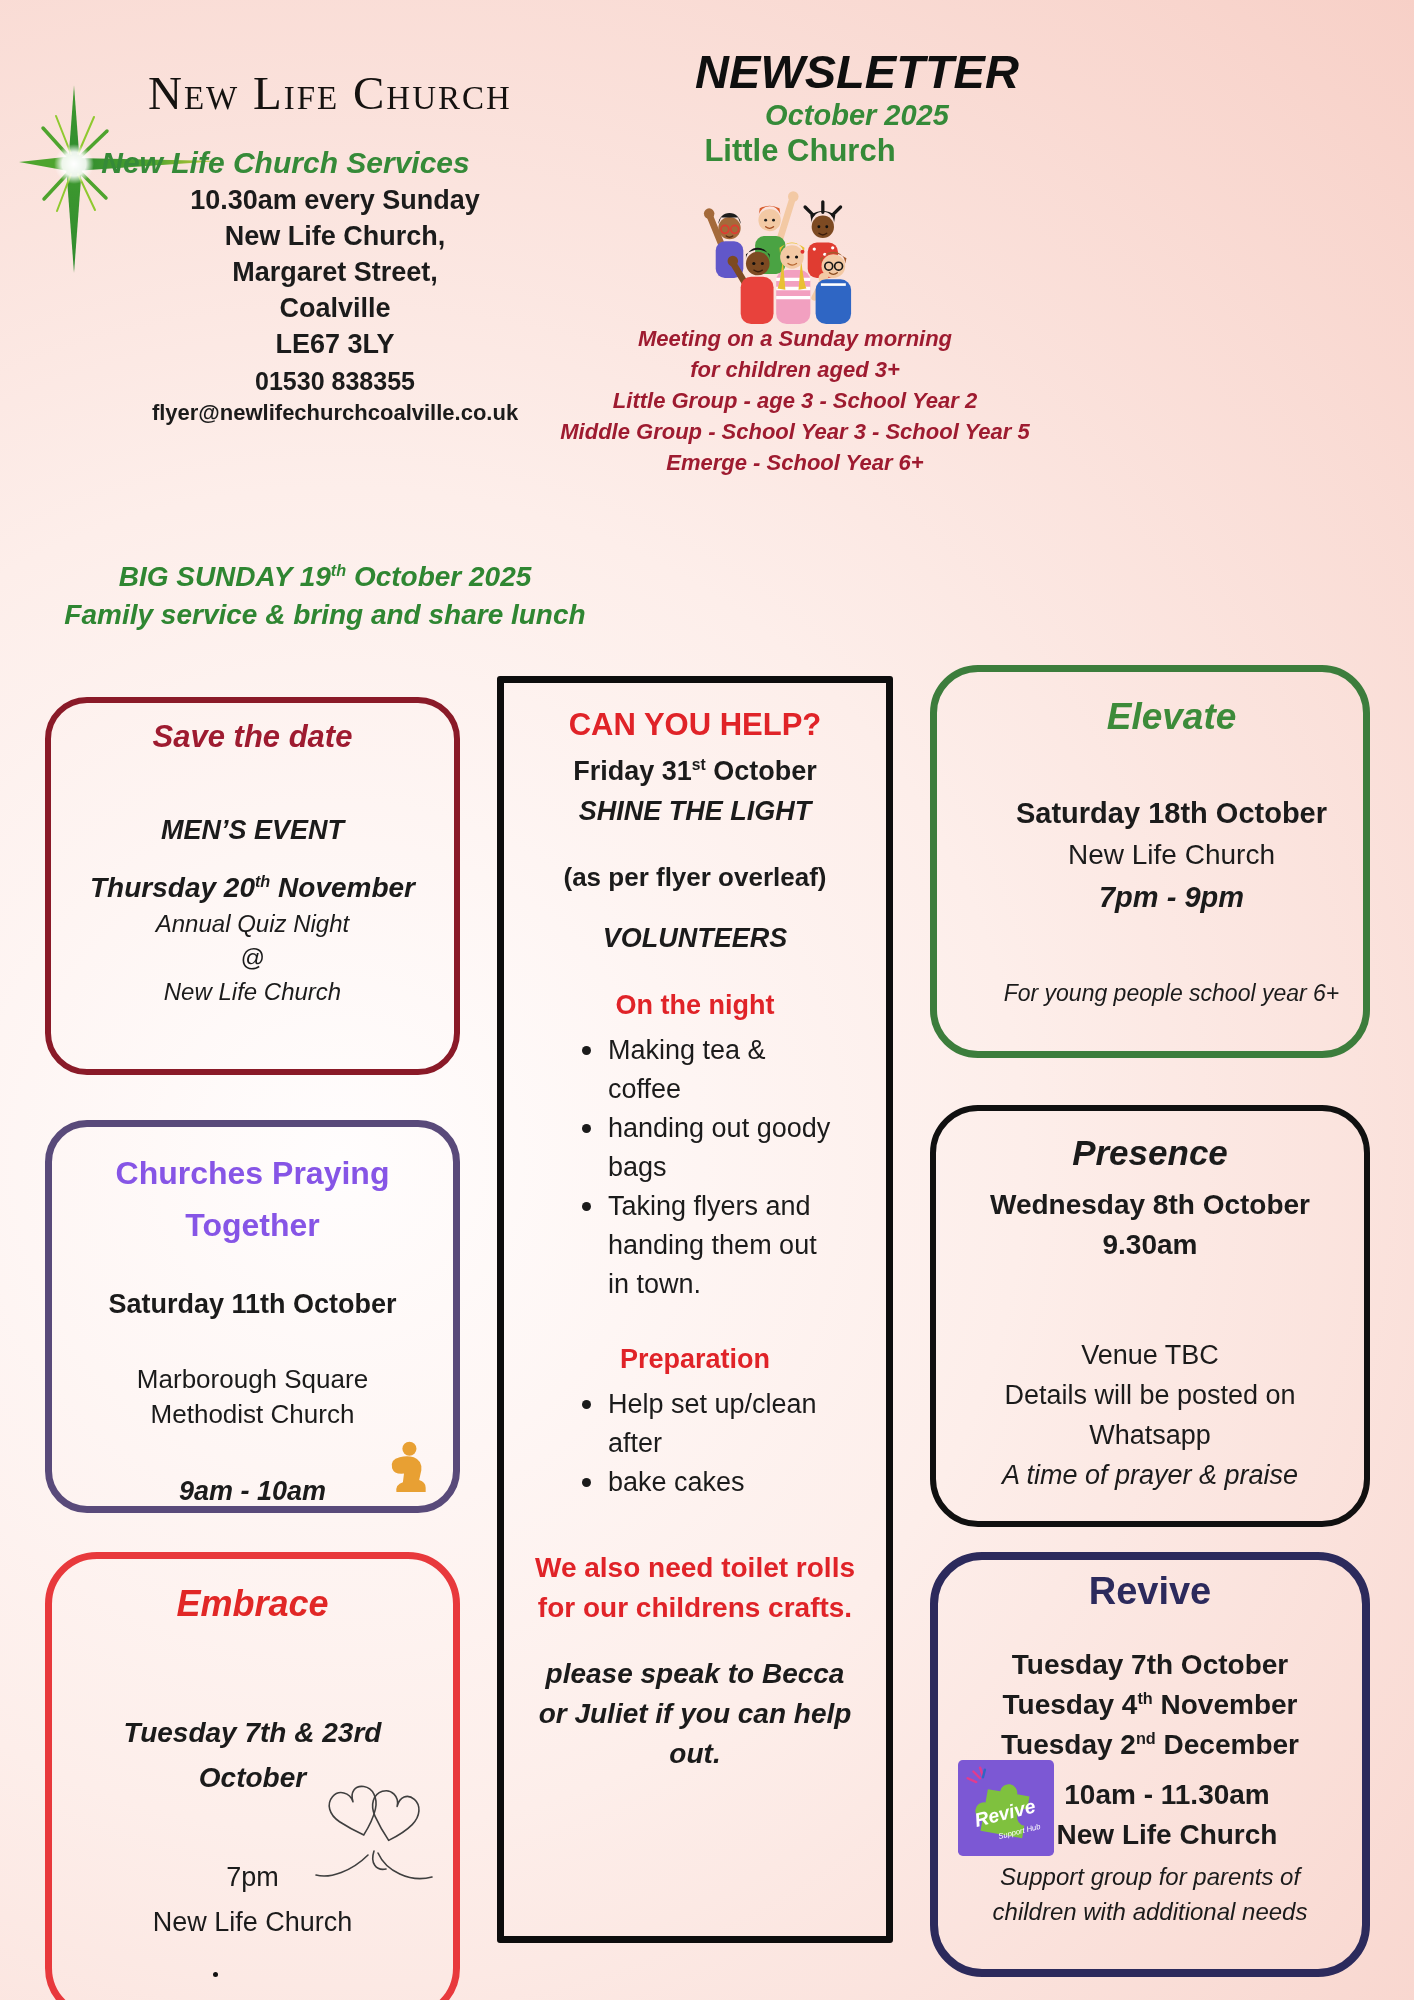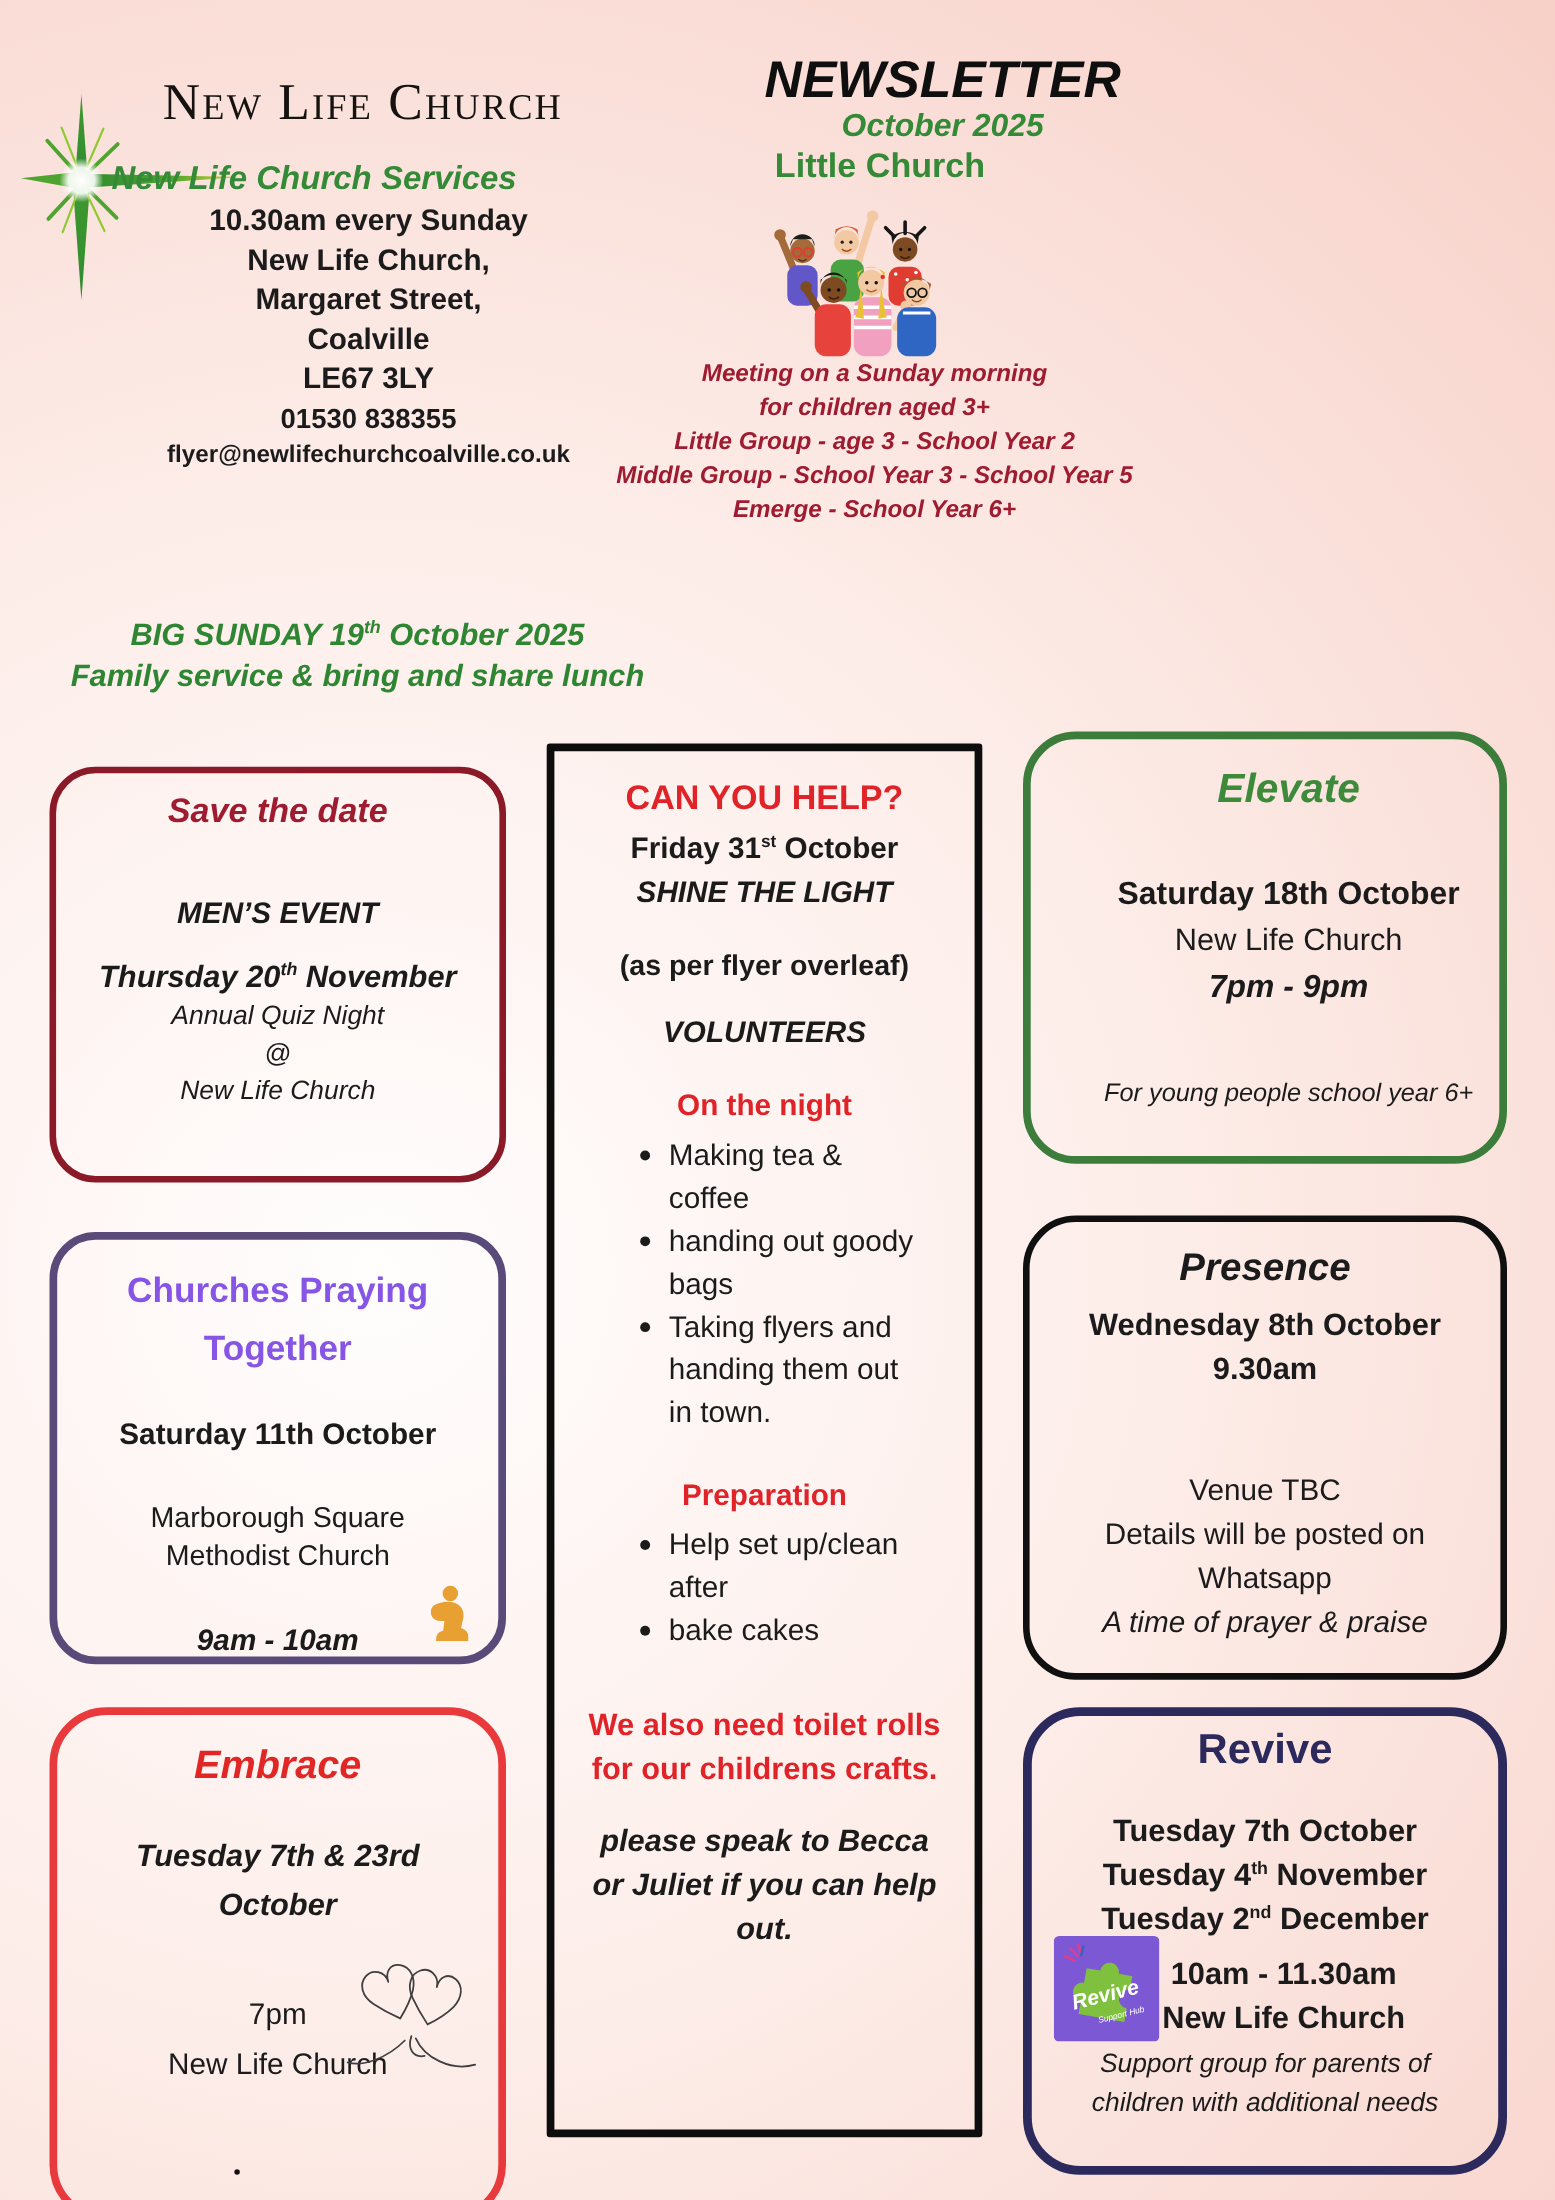--- a/index.html
+++ b/index.html
@@ -59,21 +59,21 @@
 
   
   .chur-title { margin-top:20px; padding:0 46px; font-size:32px; line-height:52px; color:#8655e6; }
   .chur-date  { margin-top:38px; font-size:27px; }
   .chur-venue { margin-top:42px; font-size:26px; line-height:35px; }
   .chur-time  { margin-top:44px; font-size:27px; }
   .pray-icon  { right:26px; bottom:14px; width:46px; height:52px; }
 
   
   .emb-title { margin-top:24px; font-size:36px; color:#e12726; }
-  .emb-date  { margin-top:39px; font-size:28px; line-height:45px;text-align:center; }
+  .emb-date  { margin-top:85px; font-size:28px; line-height:45px;text-align:center; }
   .emb-time  { margin-top:55px; font-size:27px; line-height:45px; }
   .hearts-icon { right:16px; top:200px; width:125px; height:135px; }
 
   
   .help-content { padding-top:24px; height:100%; }
   .help-title { font-size:31px; color:#e02328; }
   .help-date  { margin-top:8px; font-size:27px; line-height:40px; }
   .help-event { font-size:27px; line-height:40px; }
   .help-note  { font-size:26px; line-height:40px;margin-top:26px; }
   .help-vol   { margin-top:26px; font-size:27px; }

